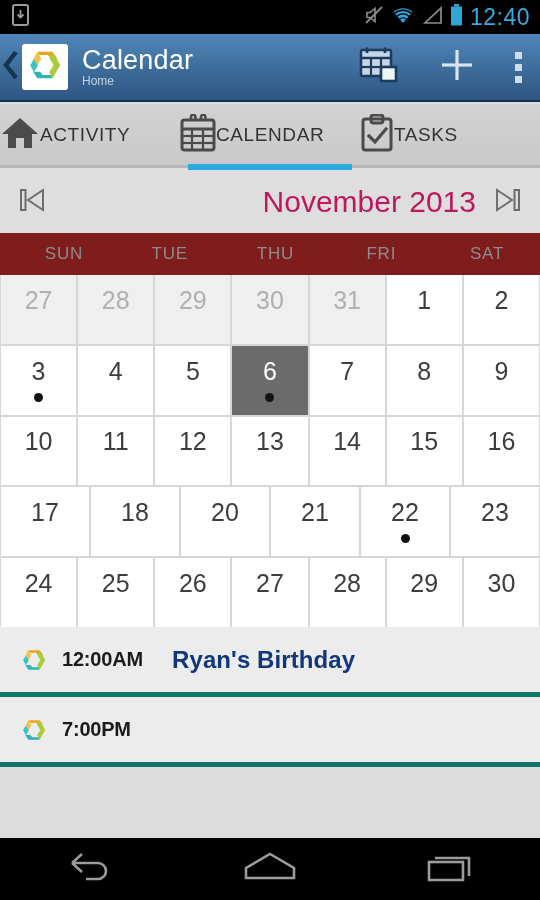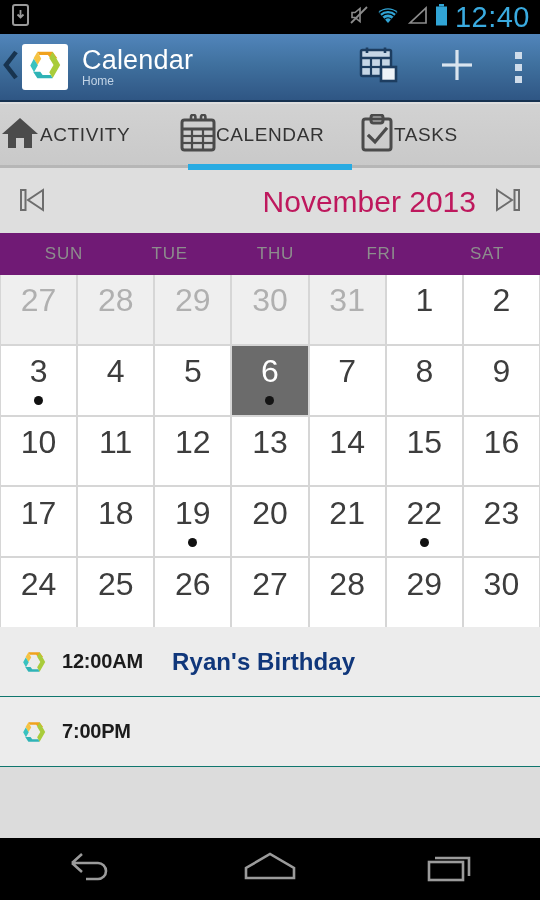--- a/index.html
+++ b/index.html
@@ -15,21 +15,21 @@
   .statusbar {
     position:absolute; top:0; left:0; width:540px; height:34px;
     background:#000; display:flex; align-items:center;
   }
   .sb-left { padding-left:12px; display:flex; align-items:center; gap:6px; }
   .sb-right {
     margin-left:auto; padding-right:10px;
     display:flex; align-items:center; gap:7px;
   }
   .sb-clock {
-    color:#3aabe0; font-size:29px; letter-spacing:.5px;
+    color:#3aabe0; font-size:23px; letter-spacing:.5px;
     font-family:"Liberation Sans", sans-serif;
   }
 
   
   .actionbar {
     position:absolute; top:34px; left:0; width:540px; height:68px;
     background:linear-gradient(180deg,#5185bb 0%,#40719f 45%,#2f5684 100%);
     border-bottom:2px solid #16314f;
     display:flex; align-items:center;
   }
@@ -79,58 +79,58 @@
   .nav-arrow {
     width:64px; height:62px; display:flex; align-items:center; justify-content:center;
   }
   .month-title {
     flex:1; text-align:right; font-size:30px; color:#be185d; font-weight:400;
   }
 
   
   .weekdays {
     position:absolute; top:233px; left:0; width:540px; height:42px;
-    background:#701a75; display:flex;padding-left:11px;
+    background:#7f1d1d; display:flex;padding-left:11px;
   }
   .weekday {
     flex:1; display:flex; align-items:center; justify-content:center;
     font-size:17px; color:#8d8d8d; letter-spacing:.8px;
   }
 
   
   .grid {
     position:absolute; top:275px; left:0; width:540px; height:352px;
     background:#d6d6d6; display:flex; flex-direction:column;
   }
   .grow { flex:1; display:flex; gap:2px; padding:0 1px; margin-bottom:2px; }
   .grow:last-child { margin-bottom:0; }
   .cell {
     flex:1; background:#ffffff; position:relative;
     display:flex; flex-direction:column; align-items:center; justify-content:center;
   }
-  .cell .num { font-size:32px; color:#3d3d3d; font-weight:400; line-height:1; }
+  .cell .num { font-size:25px; color:#3d3d3d; font-weight:400; line-height:1; }
   .cell.other { background:#efefef; }
   .cell.other .num { color:#b0b0b0; }
   .cell.sel { background:#6b6b6b; }
   .cell.sel .num { color:#ffffff; }
   .evdot {
     width:9px; height:9px; border-radius:50%; background:#111;
     margin-top:9px;
   }
   .cell.sel .evdot { background:#141414; }
   .spacer-dot { width:9px; height:9px; margin-top:9px; visibility:hidden; }
 
   
   .events {
     position:absolute; top:627px; left:0; width:540px; height:211px;
     background:#ececec;
   }
   .event {
     height:70px; display:flex; align-items:center;
-    border-bottom:1px solid #0f766e; padding-left:16px;
+    border-bottom:5px solid #0f766e; padding-left:16px;
   }
   .ev-icon { width:36px; display:flex; align-items:center; justify-content:center; }
   .ev-time {
     width:110px; font-size:20px; font-weight:bold; color:#1b1b1b;
     margin-left:10px; letter-spacing:-.2px;
   }
   .ev-title {
     font-size:24px; font-weight:bold; color:#10377b; letter-spacing:.1px;
   }
   .ev-filler { background:#dcdcdc; height:71px; }
@@ -407,24 +407,20 @@
       <div class="grow">
         <div class="cell">
           <div class="num">17</div>
           <div class="spacer-dot"></div>
         </div>
         <div class="cell">
           <div class="num">18</div>
           <div class="spacer-dot"></div>
         </div>
         <div class="cell">
-          <div class="num">19</div>
-          <div class="evdot"></div>
-        </div>
-        <div class="cell">
           <div class="num">20</div>
           <div class="spacer-dot"></div>
         </div>
         <div class="cell">
           <div class="num">21</div>
           <div class="spacer-dot"></div>
         </div>
         <div class="cell">
           <div class="num">22</div>
           <div class="evdot"></div>

